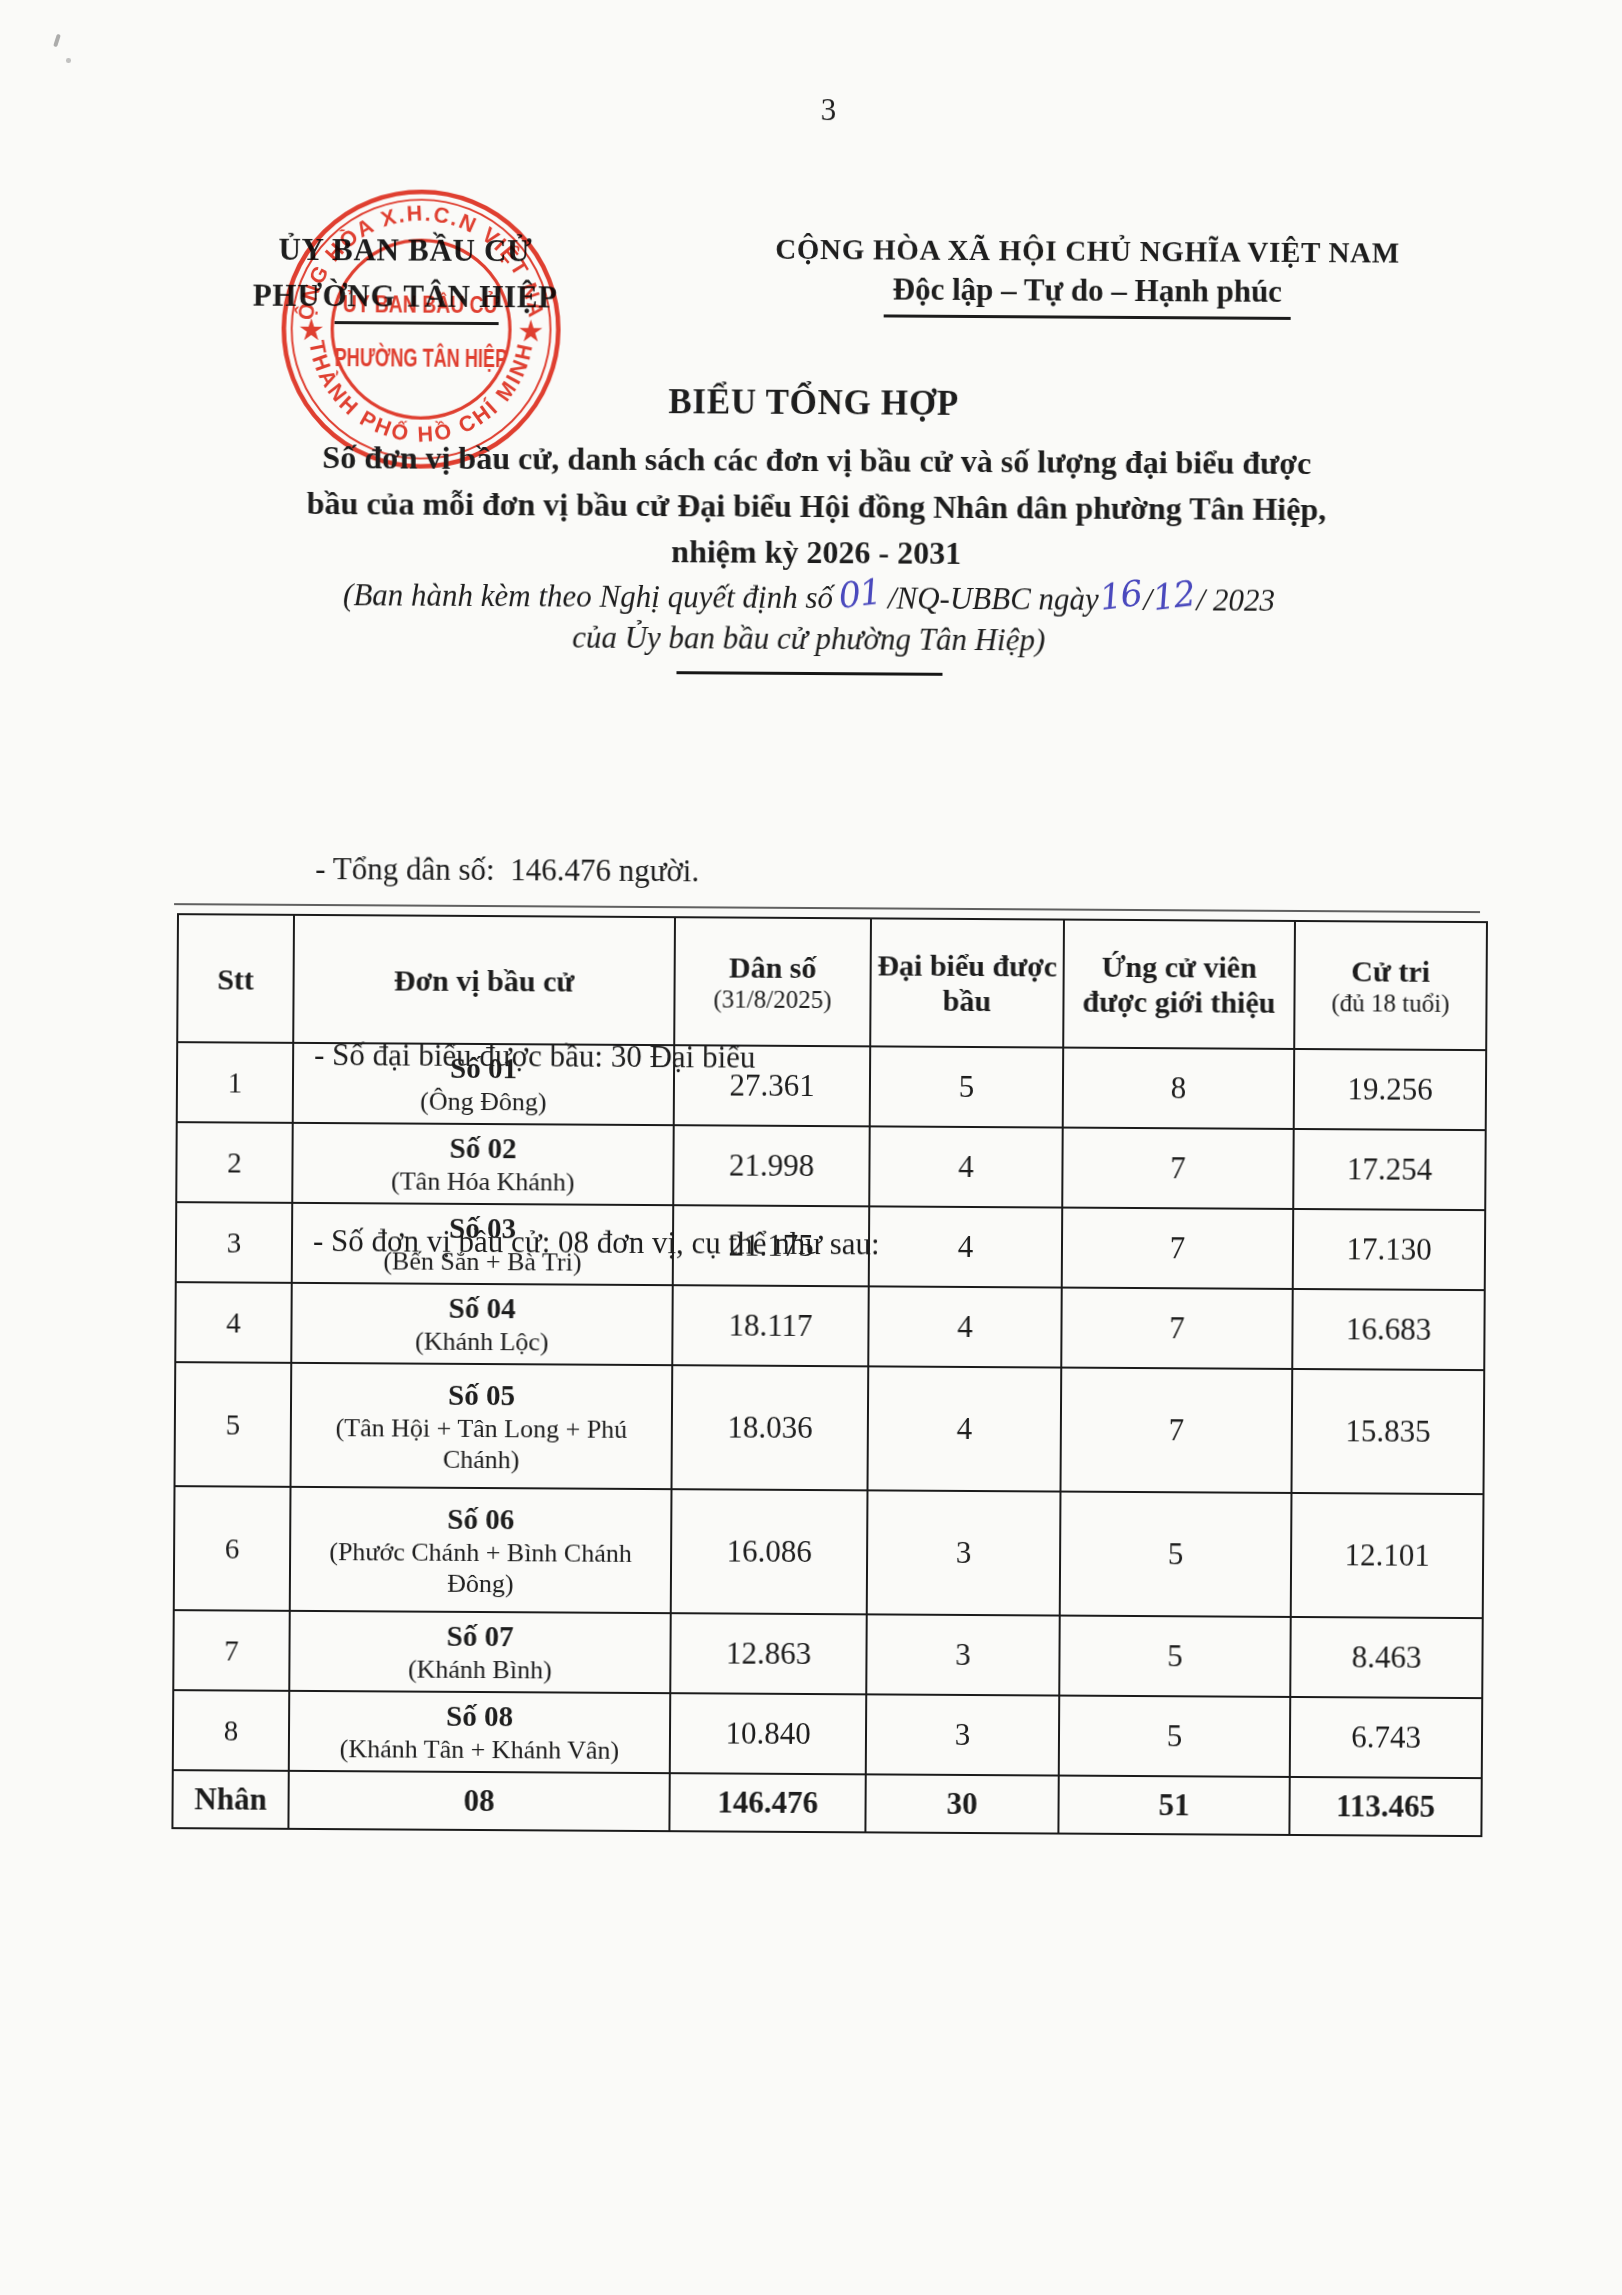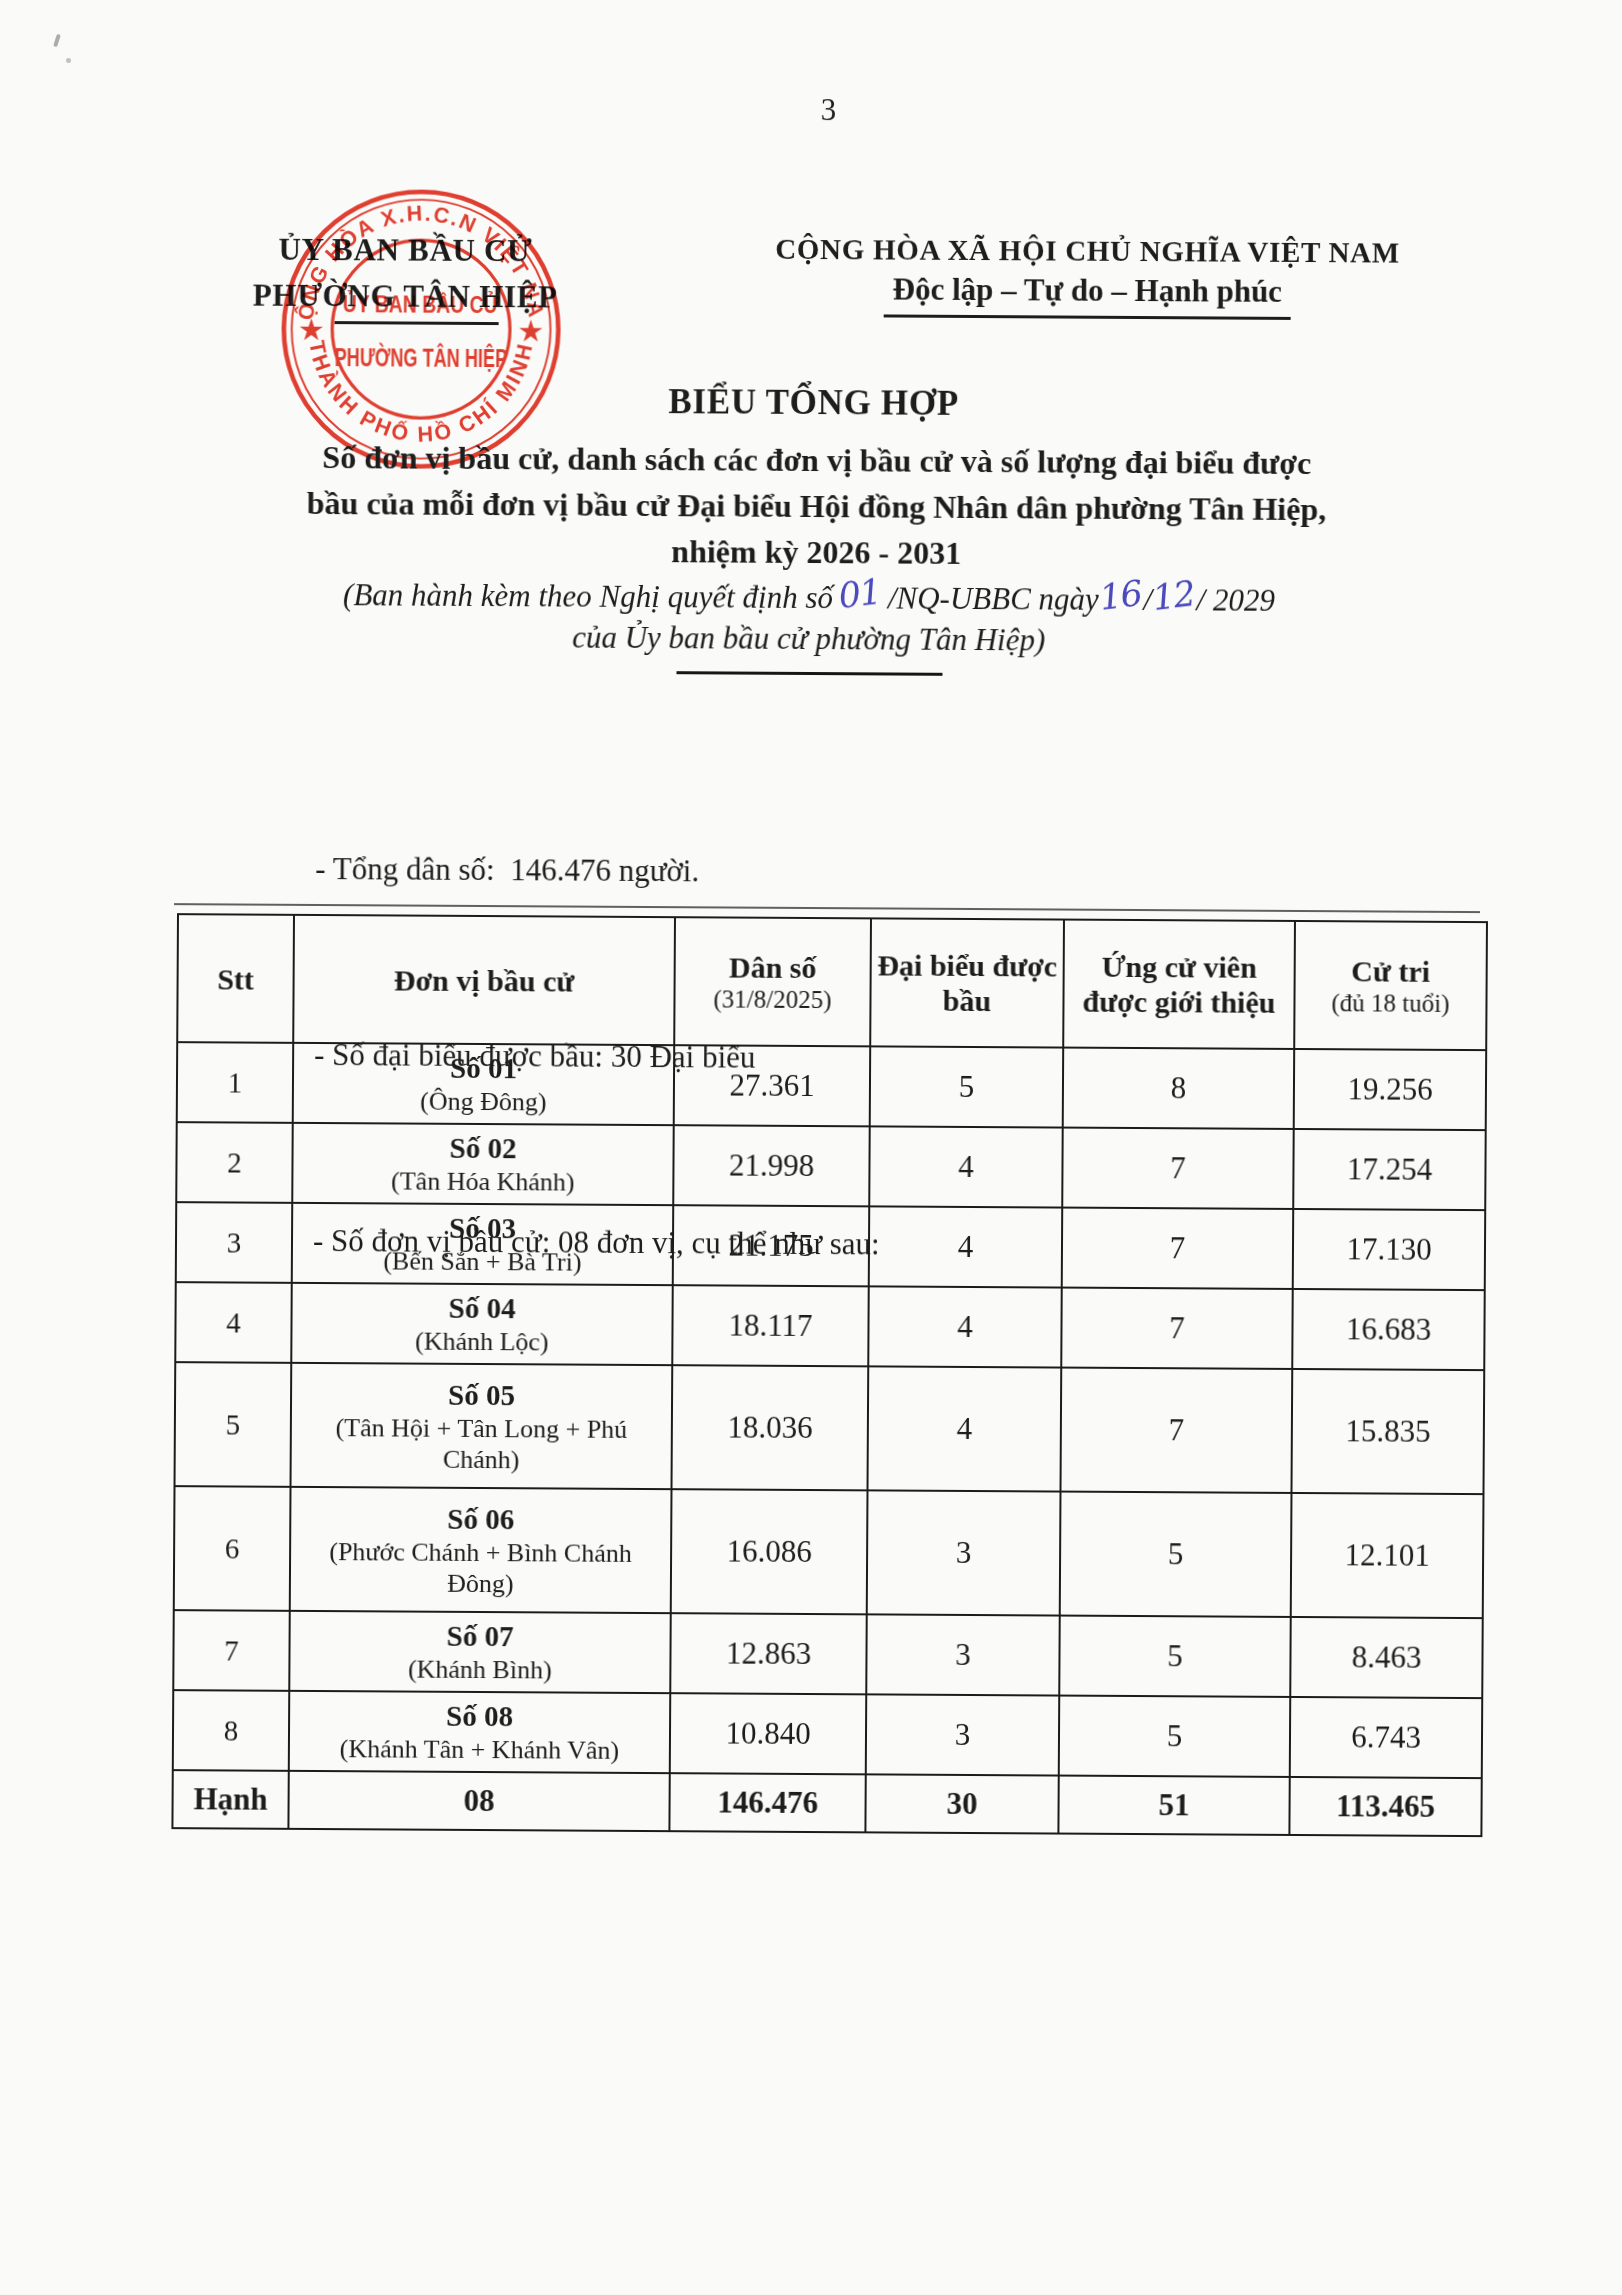--- a/index.html
+++ b/index.html
@@ -108,21 +108,21 @@
 
     <div class="doc-title">BIỂU TỔNG HỢP</div>
 
     <div class="subtitle">
       <div>Số đơn vị bầu cử, danh sách các đơn vị bầu cử và số lượng đại biểu được</div>
       <div>bầu của mỗi đơn vị bầu cử Đại biểu Hội đồng Nhân dân phường Tân Hiệp,</div>
       <div>nhiệm kỳ 2026 - 2031</div>
     </div>
 
     <div class="note">
-      <div><span>(Ban hành kèm theo Nghị quyết định số</span><span class="hand">01</span><span>/NQ-UBBC ngày</span><span class="hand tight">16</span><span>/</span><span class="hand tight">12</span><span>/ 2029</span></div>
+      <div><span>(Ban hành kèm theo Nghị quyết định số</span><span class="hand">01</span><span>/NQ-UBBC ngày</span><span class="hand tight">16</span><span>/</span><span class="hand tight">12</span><span>/ 2023</span></div>
       <div>của Ủy ban bầu cử phường Tân Hiệp)</div>
     </div>
 
     <div class="note-rule"></div>
 
     <div class="bullets">
       <div>- Tổng dân số:  146.476 người.</div>
       <div>- Số đại biểu được bầu: 30 Đại biểu</div>
       <div>- Số đơn vị bầu cử: 08 đơn vị, cụ thể như sau:</div>
     </div>
@@ -244,21 +244,21 @@
         <td>
               <div class="unit-name">Số 08</div>
               <div class="unit-detail">(Khánh Tân + Khánh Vân)</div>
             </td>
         <td class="cell-num">10.840</td>
         <td class="cell-num">3</td>
         <td class="cell-num">5</td>
         <td class="cell-num">6.743</td>
       </tr>
       <tr class="total">
-        <td>Hạnh</td>
+        <td>Nhân</td>
         <td>08</td>
         <td>146.476</td>
         <td>30</td>
         <td>51</td>
         <td>113.465</td>
       </tr>
     </tbody>
       </table>
 
   </div>

